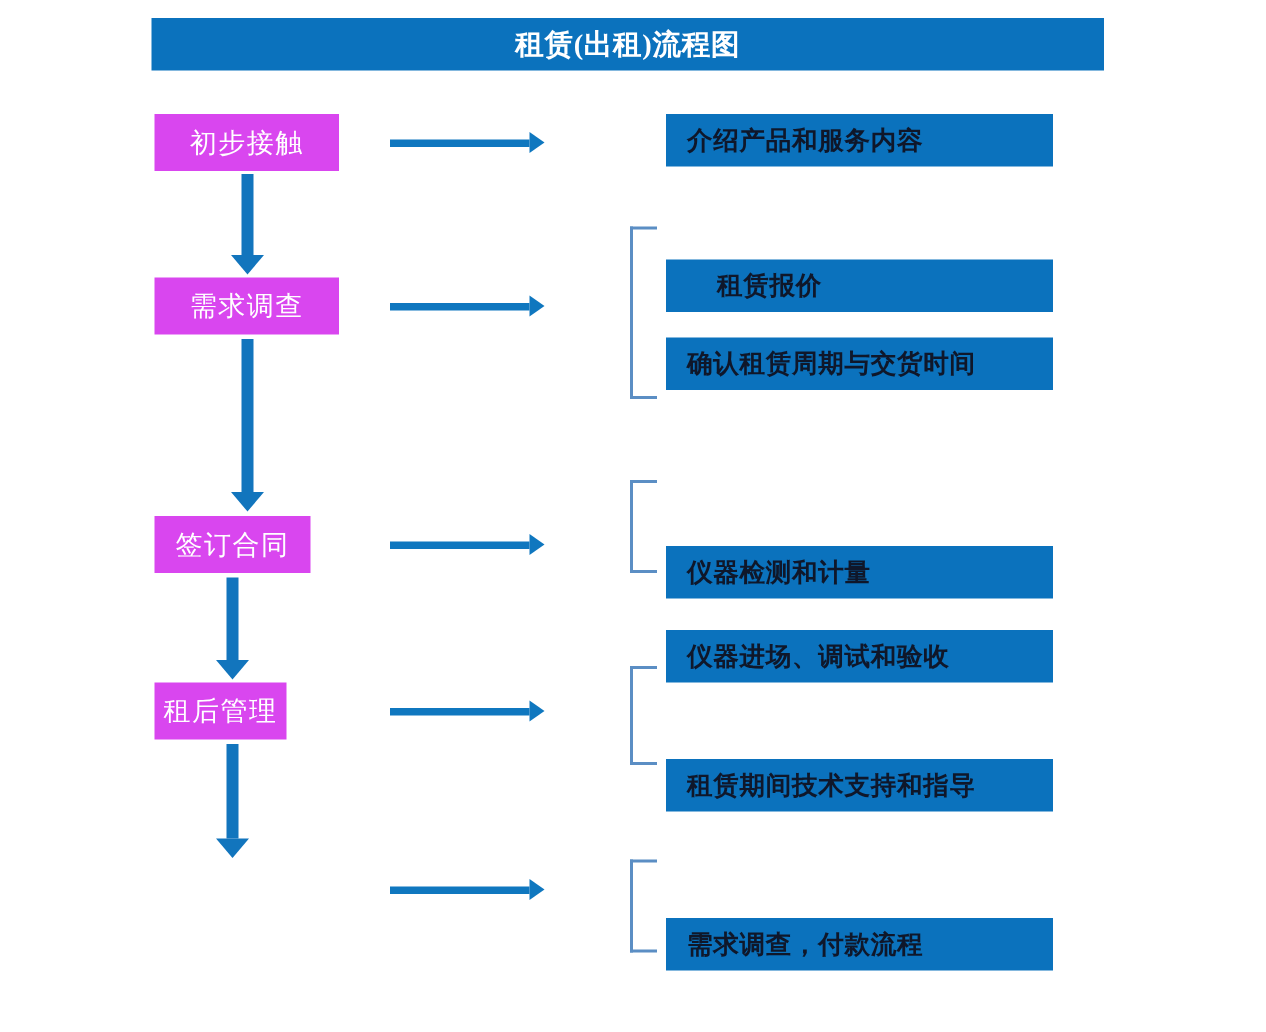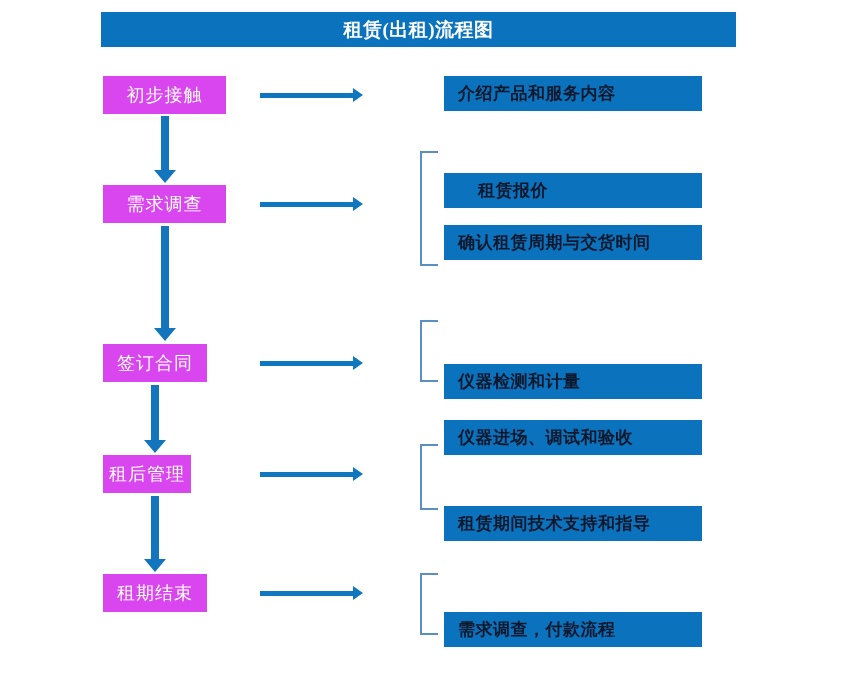--- a/index.html
+++ b/index.html
@@ -129,21 +129,20 @@
   <div class="title-bar">租赁(出租)流程图</div>
 
   <div class="stage-box" style="left:103px; top:76px; width:123px;">初步接触</div>
 
   <div class="stage-box" style="left:103px; top:344px; width:104px;">签订合同</div>
 
   <div class="stage-box" style="left:103px; top:185px; width:123px;">需求调查</div>
 
   <div class="stage-box" style="left:103px; top:455px; width:88px;">租后管理</div>
 
-  <div class="stage-box" style="left:103px; top:574px; width:104px;">租期结束</div>
 
   <div class="v-arrow" style="left:154px; top:116px; height:67px;">
     <div class="shaft" style="height:54px;"></div>
     <div class="head" style="top:54px;"></div>
   </div>
 
   <div class="v-arrow" style="left:154px; top:226px; height:115px;">
     <div class="shaft" style="height:102px;"></div>
     <div class="head" style="top:102px;"></div>
   </div>

